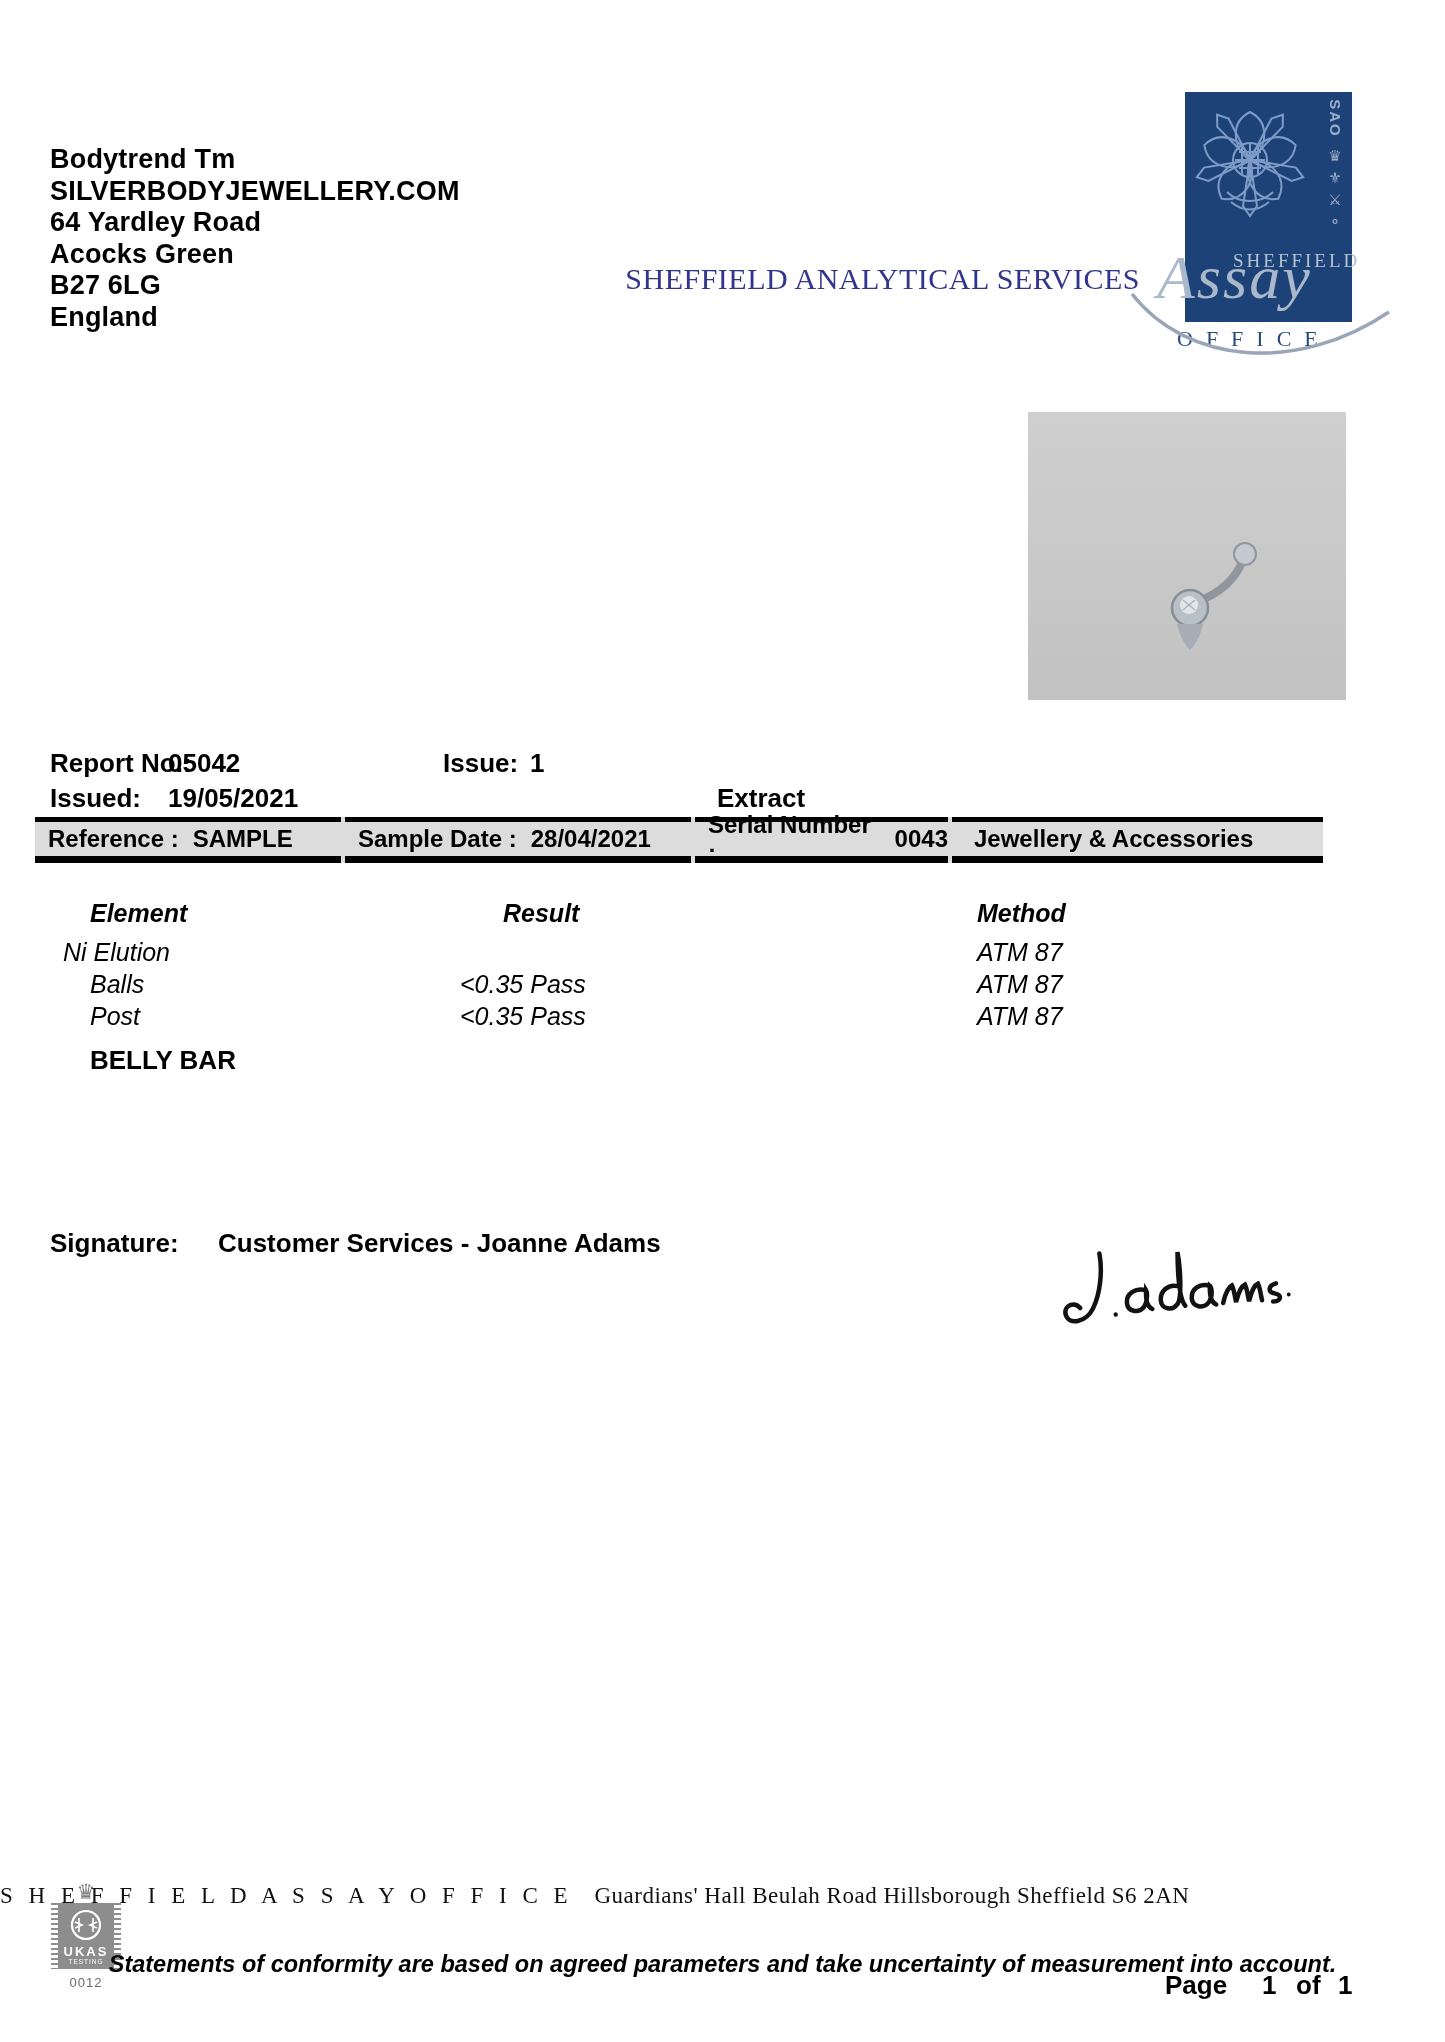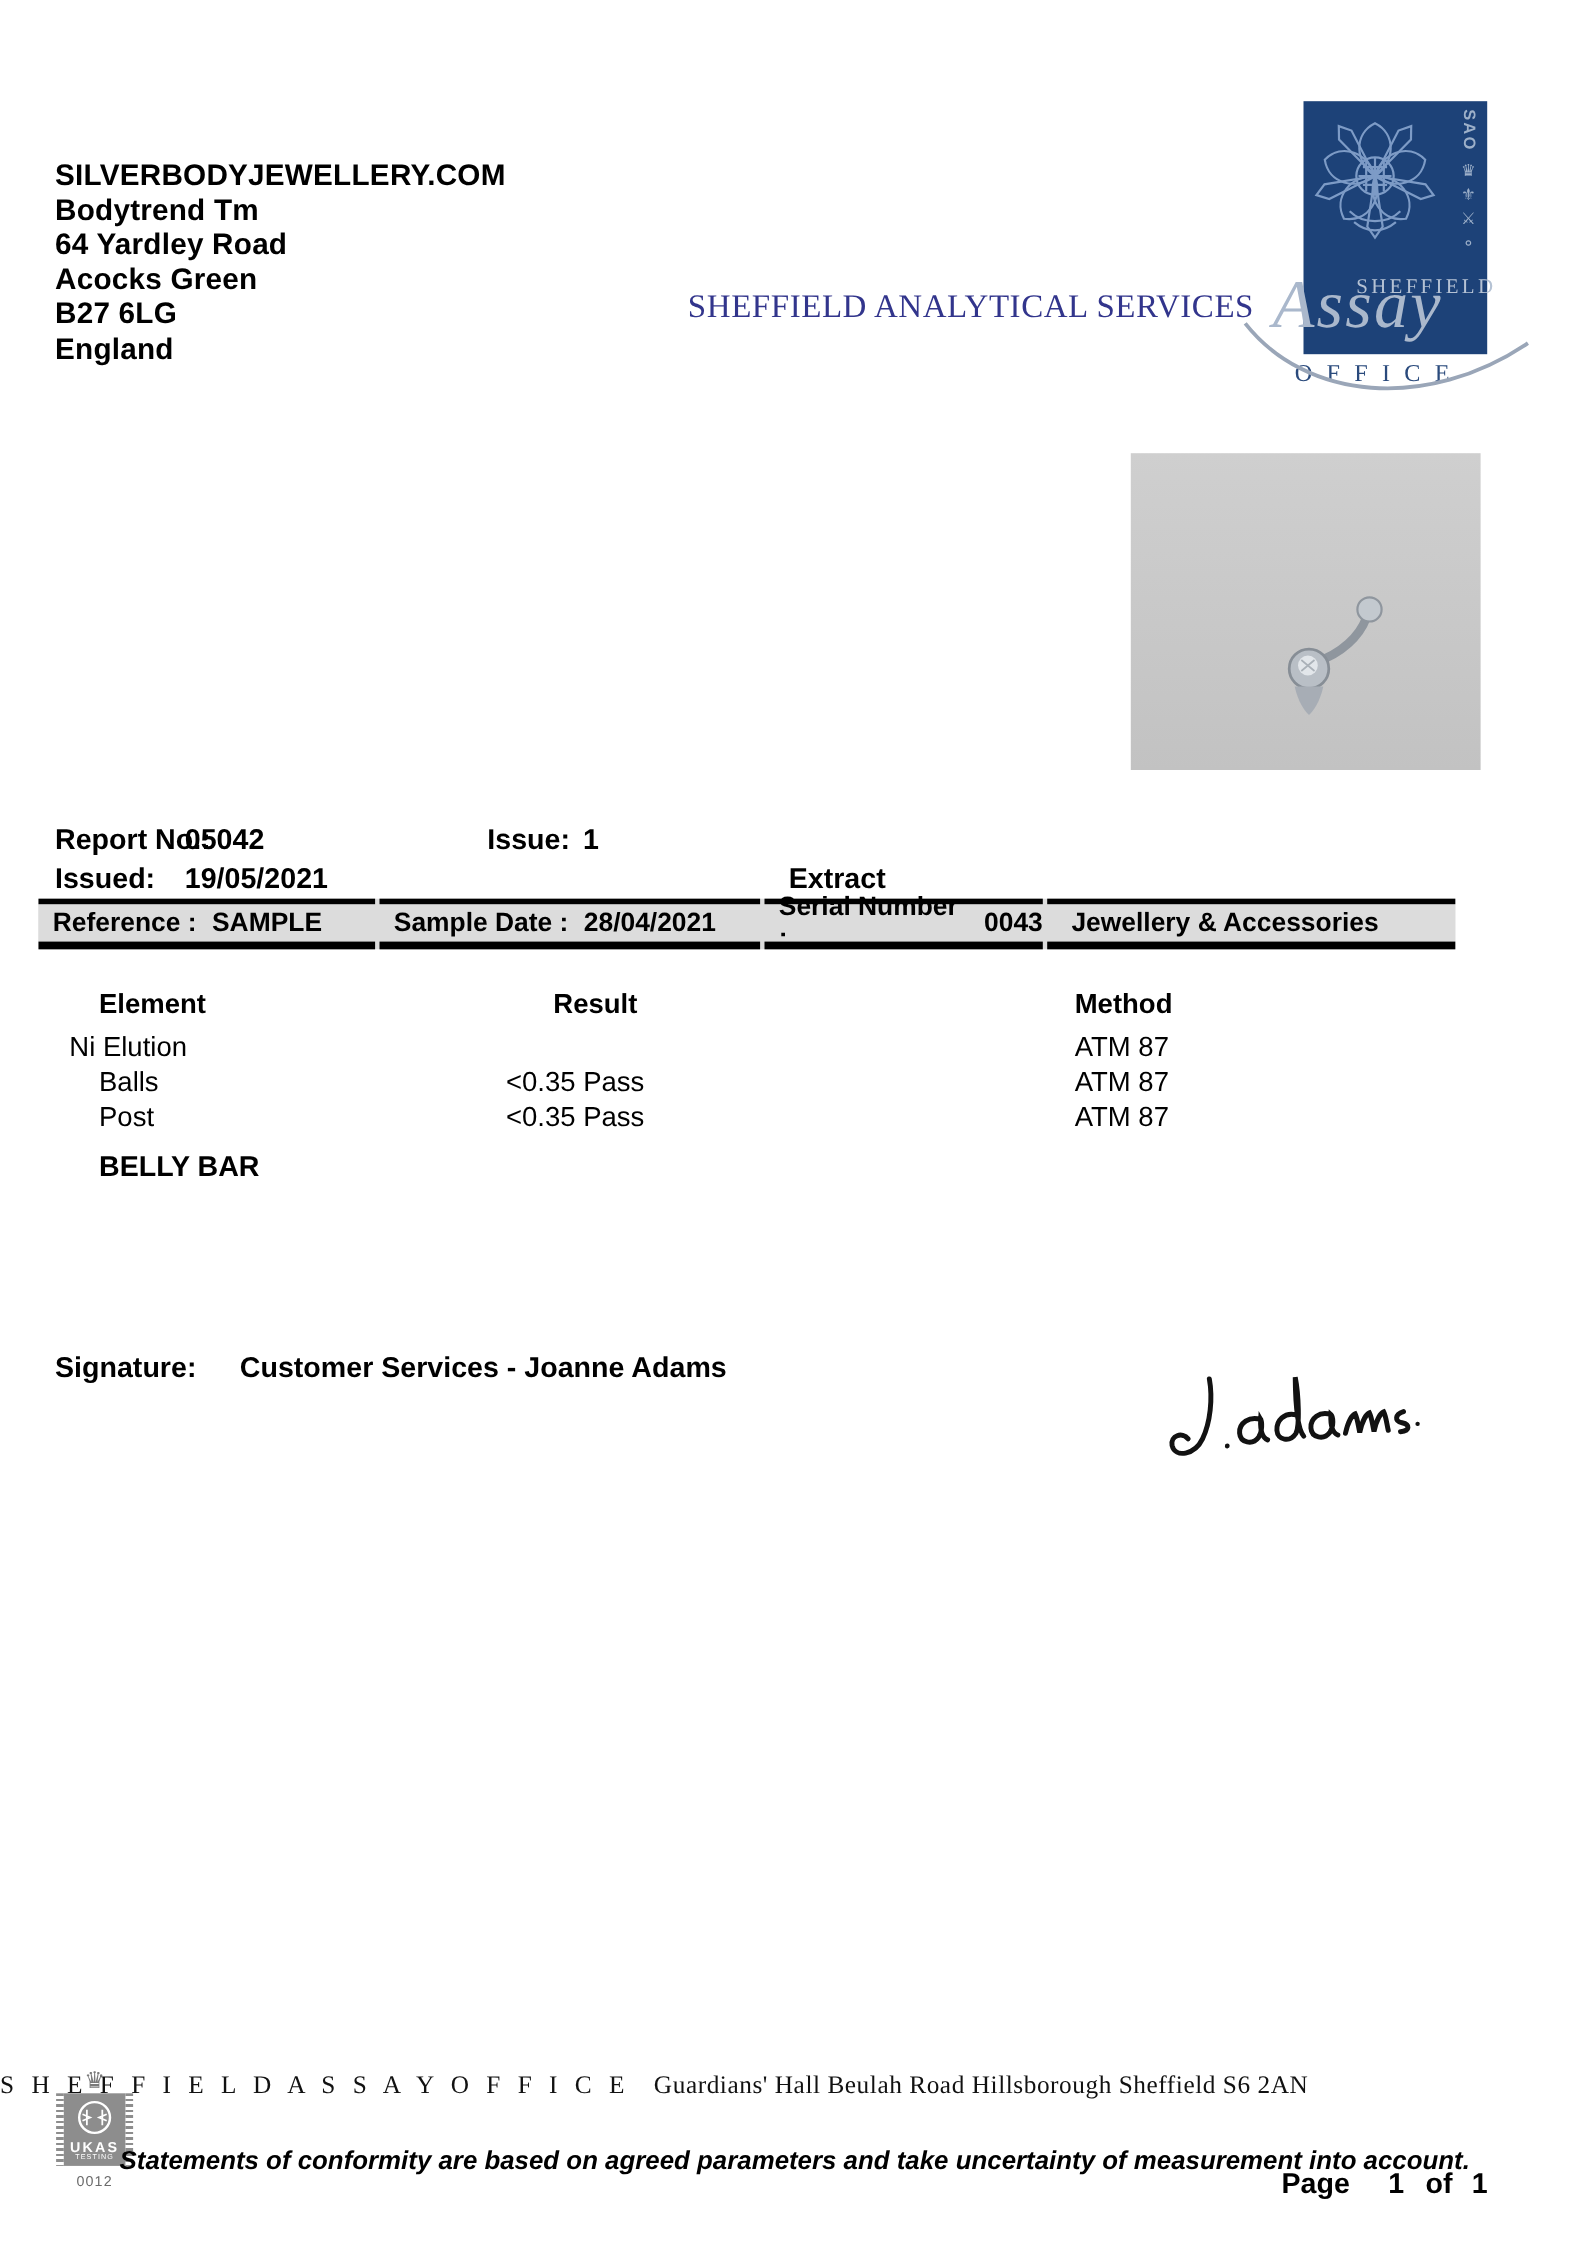--- a/index.html
+++ b/index.html
@@ -29,21 +29,21 @@
   .photo{left:1028px;top:412px;width:318px;height:288px;background:linear-gradient(#cfcfcf,#c2c2c2);}
   
   .rline{font-size:26px;font-weight:bold;}
   
   .sample-bar{left:35px;top:817px;width:1288px;display:flex;gap:4px;background:#dcdcdc;}
   .scell{background:#dcdcdc;border-top:5px solid #000;border-bottom:7px solid #000;height:46px;
          display:flex;align-items:center;font-size:24px;font-weight:bold;box-sizing:border-box;}
   .scell .lab{margin-left:13px;}
   .scell .val{margin-left:14px;}
   
-  .cell{font-size:25px;white-space:nowrap;}
+  .cell{font-size:25px;white-space:nowrap;font-style:italic;}
   .hd{font-weight:bold;}
   
   .notes{left:50px;top:1092px;font-size:26px;font-weight:bold;line-height:28.5px;}
   
   .f-serif{left:0;right:0;font-family:"Liberation Serif",serif;font-size:23px;color:#111;}
   .f-office{letter-spacing:5px;}
   .f-addr{margin-left:16px;letter-spacing:.5px;}
   .f-bold{left:0;right:0;text-align:center;font-size:23.5px;font-weight:bold;font-style:italic;}
   .pg{font-size:26px;font-weight:bold;}
   
@@ -55,22 +55,22 @@
   .ukas-name{color:#fff;font-size:13px;font-weight:bold;letter-spacing:2px;line-height:13px;margin-top:2px;}
   .ukas-sub{color:#fff;font-size:6.5px;letter-spacing:1px;line-height:8px;}
   .ukas-num{color:#6b6b6b;font-size:13px;letter-spacing:1px;margin-top:6px;}
 </style>
 </head>
 <body>
 
 <div class="page">
 
   <div class="abs sender">
+    <div>Bodytrend Tm</div>
     <div>SILVERBODYJEWELLERY.COM</div>
-    <div>Bodytrend Tm</div>
     <div>64 Yardley Road</div>
     <div>Acocks Green</div>
     <div>B27 6LG</div>
     <div>England</div>
   </div>
 
   <div class="abs division">
     <div class="t1">SHEFFIELD ANALYTICAL SERVICES</div>
   </div>
 

